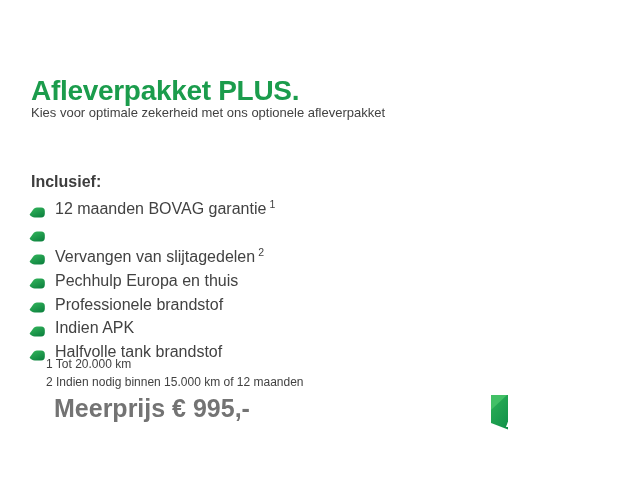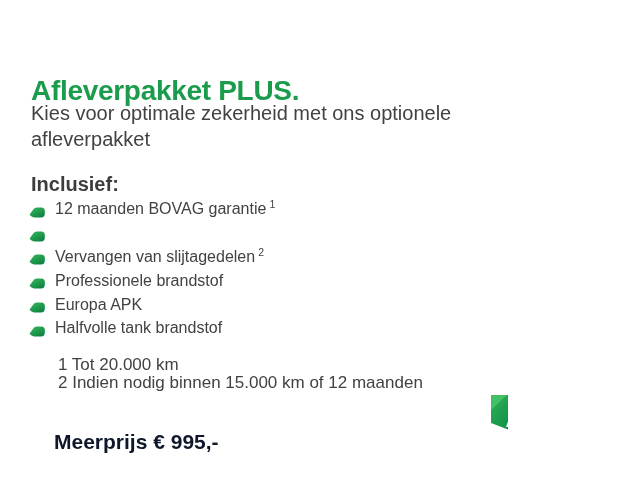--- a/index.html
+++ b/index.html
@@ -17,29 +17,29 @@
     top: 56px;
     font-size: 28px;
     font-weight: bold;
     letter-spacing: -0.3px;
     color: #1b9c4c;
   }
   .subtitle {
     position: absolute;
     left: 31px;
     top: 100px;
-    font-size: 20px;
+    font-size: 13px;
     line-height: 26px;
     color: #424242;
   }
   .inclusief {
     position: absolute;
     left: 31px;
     top: 173px;
-    font-size: 20px;
+    font-size: 16px;
     font-weight: bold;
     color: #3d3d3d;
   }
   .package-list {
     position: absolute;
     left: 29px;
     top: 195px;
     margin: 0;
     padding: 0;
     list-style: none;
@@ -61,34 +61,33 @@
     white-space: nowrap;
   }
   .item-sup {
     font-size: 10.5px;
     vertical-align: super;
     margin-left: 3px;
     color: #424242;
   }
   .footnotes {
     position: absolute;
-    left: 58px;
+    left: 46px;
     top: 356px;
-    font-size: 17px;
+    font-size: 12px;
     line-height: 17.5px;
     color: #424242;
   }
   .price {
     position: absolute;
     left: 54px;
     top: 394px;
-    font-size: 21px;
+    font-size: 25px;
     font-weight: bold;
-    color: #0f172a;
-    margin-top: 36px;
+    color: #737373;
   }
   .logo {
     position: absolute;
     left: 490px;
     top: 394px;
     display: flex;
     align-items: center;
   }
   .shield-icon { width: 55px; height: 53px; flex: none; }
   .logo-text {
@@ -143,27 +142,33 @@
     <li>
       <svg class="bullet-icon" viewBox="0 0 17 13" aria-hidden="true">
           <path d="M0.6,8.6 L4.6,2.9 Q5.7,1.4 7.8,1.4 L12.2,1.4 Q15.8,1.4 15.8,5 L15.8,7.8 Q15.8,11.4 12.2,11.4 L5.8,11.4 Q2.2,11.4 0.6,8.6 Z" fill="url(#bulletGrad)"></path>
         </svg>
       <span class="item-label"><span>Vervangen van slijtagedelen</span><sup class="item-sup">2</sup></span>
     </li>
     <li>
       <svg class="bullet-icon" viewBox="0 0 17 13" aria-hidden="true">
           <path d="M0.6,8.6 L4.6,2.9 Q5.7,1.4 7.8,1.4 L12.2,1.4 Q15.8,1.4 15.8,5 L15.8,7.8 Q15.8,11.4 12.2,11.4 L5.8,11.4 Q2.2,11.4 0.6,8.6 Z" fill="url(#bulletGrad)"></path>
         </svg>
+      <span class="item-label"><span>Pechhulp Europa en thuis</span><sup class="item-sup"></sup></span>
+    </li>
+    <li>
+      <svg class="bullet-icon" viewBox="0 0 17 13" aria-hidden="true">
+          <path d="M0.6,8.6 L4.6,2.9 Q5.7,1.4 7.8,1.4 L12.2,1.4 Q15.8,1.4 15.8,5 L15.8,7.8 Q15.8,11.4 12.2,11.4 L5.8,11.4 Q2.2,11.4 0.6,8.6 Z" fill="url(#bulletGrad)"></path>
+        </svg>
       <span class="item-label"><span>Professionele brandstof</span><sup class="item-sup"></sup></span>
     </li>
     <li>
       <svg class="bullet-icon" viewBox="0 0 17 13" aria-hidden="true">
           <path d="M0.6,8.6 L4.6,2.9 Q5.7,1.4 7.8,1.4 L12.2,1.4 Q15.8,1.4 15.8,5 L15.8,7.8 Q15.8,11.4 12.2,11.4 L5.8,11.4 Q2.2,11.4 0.6,8.6 Z" fill="url(#bulletGrad)"></path>
         </svg>
-      <span class="item-label"><span>Europa APK</span><sup class="item-sup"></sup></span>
+      <span class="item-label"><span>Indien APK</span><sup class="item-sup"></sup></span>
     </li>
     <li>
       <svg class="bullet-icon" viewBox="0 0 17 13" aria-hidden="true">
           <path d="M0.6,8.6 L4.6,2.9 Q5.7,1.4 7.8,1.4 L12.2,1.4 Q15.8,1.4 15.8,5 L15.8,7.8 Q15.8,11.4 12.2,11.4 L5.8,11.4 Q2.2,11.4 0.6,8.6 Z" fill="url(#bulletGrad)"></path>
         </svg>
       <span class="item-label"><span>Halfvolle tank brandstof</span><sup class="item-sup"></sup></span>
     </li>
   </ul>
 
   <div class="footnotes">

